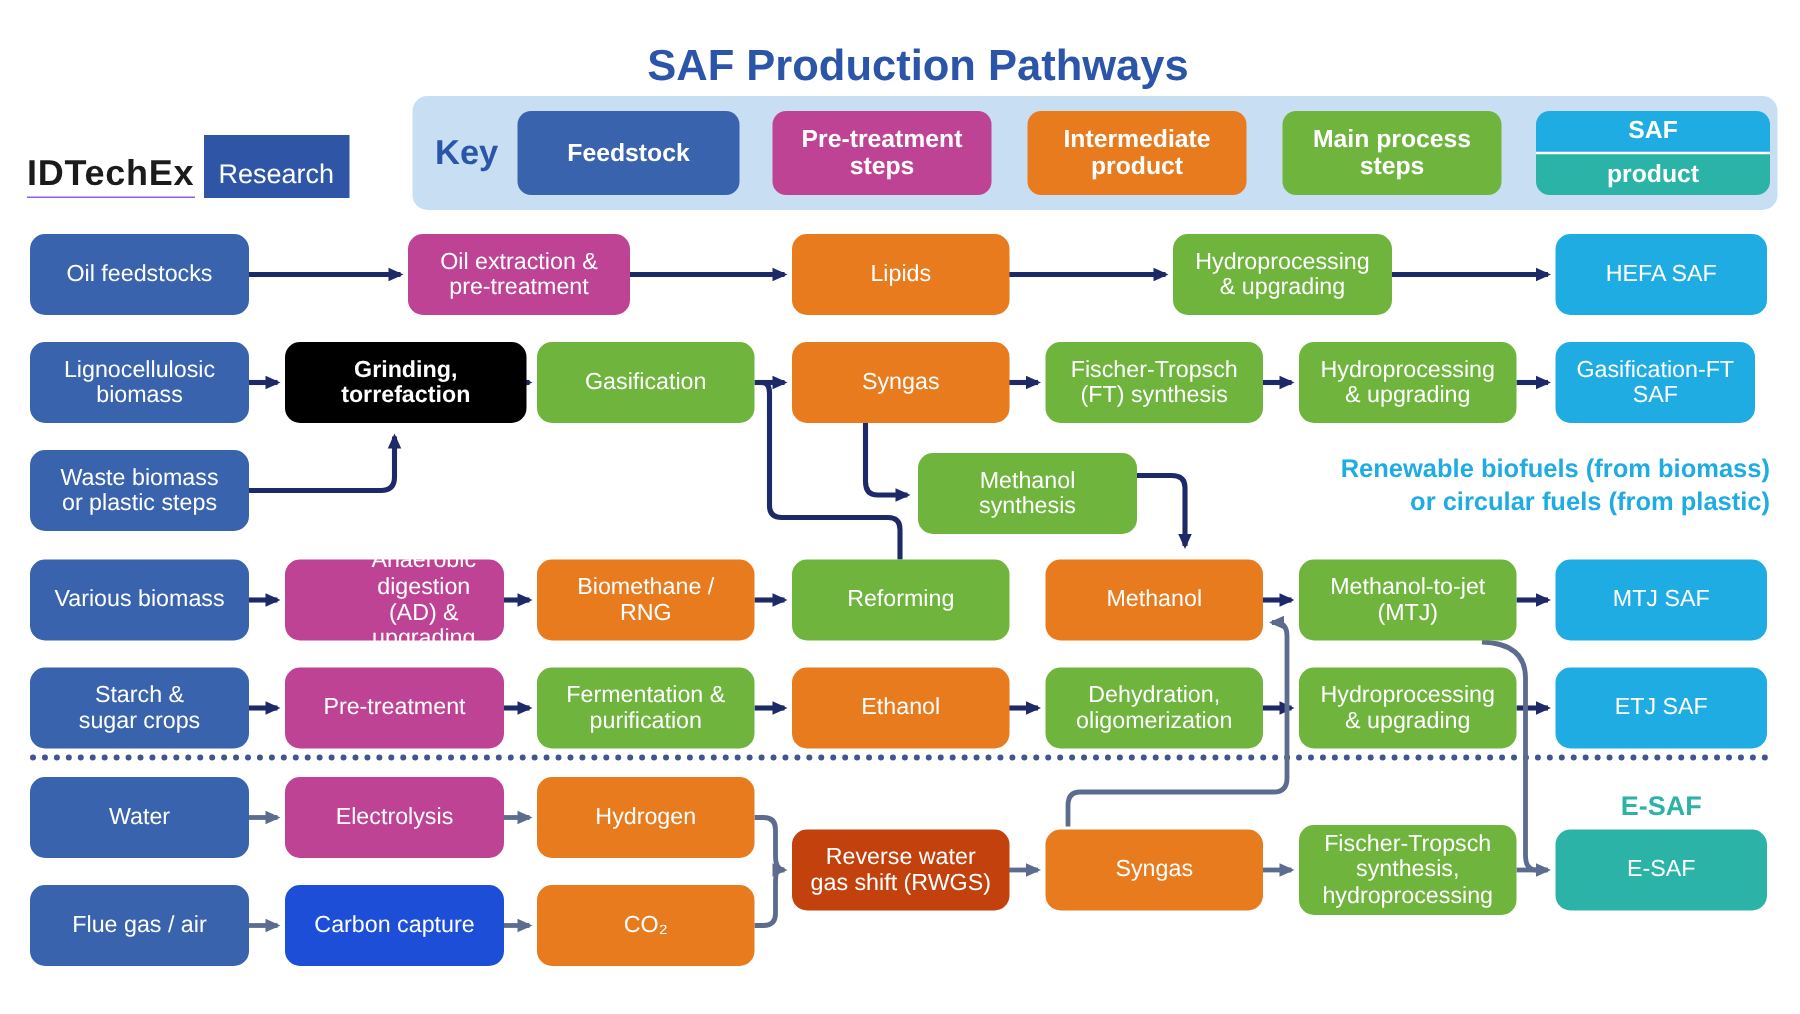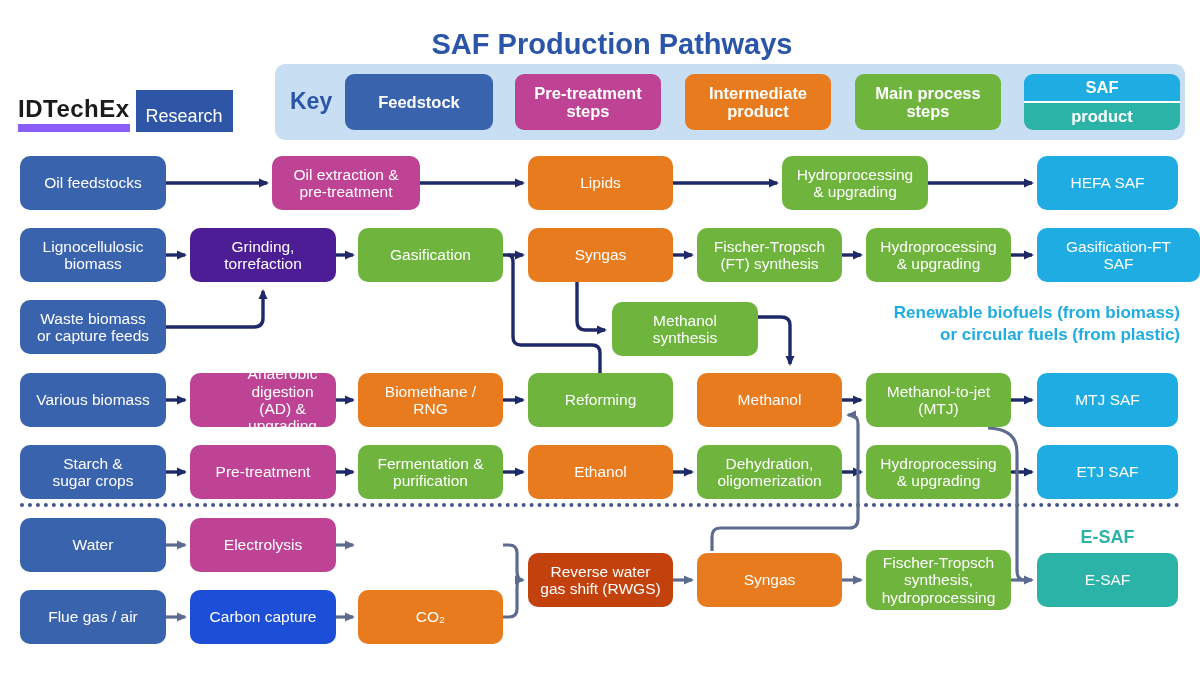--- a/index.html
+++ b/index.html
@@ -11,21 +11,21 @@
   }
   .key-box{font-weight:bold;font-size:16.5px;border-radius:9px;}
   #title{position:absolute;top:28px;left:12px;width:1200px;text-align:center;font-size:29px;font-weight:bold;color:#2B55A8;}
   #key-band{position:absolute;left:275px;top:64px;width:910px;height:76px;background:#C8DEF2;border-radius:10px;}
   #key-label{position:absolute;left:290px;top:88px;font-size:23px;font-weight:bold;color:#2B55A8;}
   #key-saf{position:absolute;left:1024px;top:74px;width:156px;height:56px;display:flex;flex-direction:column;}
   #key-saf .half{flex:1;display:flex;align-items:center;justify-content:center;color:#fff;font-weight:bold;font-size:16.5px;}
   #key-saf .top{border-radius:9px 9px 0 0;border-bottom:1.5px solid #fff;}
   #key-saf .bottom{border-radius:0 0 9px 9px;border-top:1.5px solid #fff;}
   #logo{position:absolute;left:18px;top:90px;display:flex;align-items:flex-end;}
-  #logo .brand{font-size:24px;font-weight:bold;color:#1b1b1b;border-bottom:8px solid #8b5cf6;padding-bottom:1px;letter-spacing:0.5px;}
+  #logo .brand{font-size:24px;font-weight:bold;color:#1b1b1b;border-bottom:1px solid #8b5cf6;padding-bottom:1px;letter-spacing:0.5px;}
   #logo .suffix{background:#2E55A6;color:#fff;font-size:18px;padding:16px 10px 5px 10px;margin-left:6px;}
   #annotation-renewable{position:absolute;right:20px;top:302px;text-align:right;font-size:17px;font-weight:bold;color:#1FACE3;line-height:1.28;white-space:pre-line;}
   #annotation-esaf{position:absolute;left:1037px;top:527px;width:141px;text-align:center;font-size:18px;font-weight:bold;color:#2BB3A8;}
   #dotted-sep{position:absolute;left:20px;top:503px;width:1160px;height:0;border-top:4px dotted #44558C;}
   svg#arrows{position:absolute;left:0;top:0;pointer-events:none;}
 </style>
 </head>
 <body>
 
 <div id="canvas">
@@ -106,32 +106,32 @@
 
 <div class="box" style="left: 20px; top: 156px; width: 146px; height: 54px; background: rgb(58, 99, 174);">Oil feedstocks</div>
     <div class="box" style="left: 272px; top: 156px; width: 148px; height: 54px; background: rgb(190, 67, 148);">Oil extraction &amp;
 pre-treatment</div>
     <div class="box" style="left: 528px; top: 156px; width: 145px; height: 54px; background: rgb(232, 123, 30);">Lipids</div>
     <div class="box" style="left: 782px; top: 156px; width: 146px; height: 54px; background: rgb(111, 180, 61);">Hydroprocessing
 &amp; upgrading</div>
     <div class="box" style="left: 1037px; top: 156px; width: 141px; height: 54px; background: rgb(31, 172, 227);">HEFA SAF</div>
     <div class="box" style="left: 20px; top: 228px; width: 146px; height: 54px; background: rgb(58, 99, 174);">Lignocellulosic
 biomass</div>
-    <div class="box" style="left: 190px; top: 228px; width: 146px; height: 54px; background: #4c1d95;">Grinding,
+    <div class="box" style="left: 190px; top: 228px; width: 161px; height: 54px; background: #000000; font-weight: bold;">Grinding,
 torrefaction</div>
     <div class="box" style="left: 358px; top: 228px; width: 145px; height: 54px; background: rgb(111, 180, 61);">Gasification</div>
     <div class="box" style="left: 528px; top: 228px; width: 145px; height: 54px; background: rgb(232, 123, 30);">Syngas</div>
     <div class="box" style="left: 697px; top: 228px; width: 145px; height: 54px; background: rgb(111, 180, 61);">Fischer-Tropsch
 (FT) synthesis</div>
     <div class="box" style="left: 866px; top: 228px; width: 145px; height: 54px; background: rgb(111, 180, 61);">Hydroprocessing
 &amp; upgrading</div>
-    <div class="box" style="left: 1037px; top: 228px; width: 163px; height: 54px; background: rgb(31, 172, 227);">Gasification-FT
+    <div class="box" style="left: 1037px; top: 228px; width: 133px; height: 54px; background: rgb(31, 172, 227);">Gasification-FT
 SAF</div>
     <div class="box" style="left: 20px; top: 300px; width: 146px; height: 54px; background: rgb(58, 99, 174);">Waste biomass
-or capture feeds</div>
+or plastic steps</div>
     <div class="box" style="left: 612px; top: 302px; width: 146px; height: 54px; background: rgb(111, 180, 61);">Methanol
 synthesis</div>
     <div class="box" style="left: 20px; top: 373px; width: 146px; height: 54px; background: rgb(58, 99, 174);">Various biomass</div>
     <div class="box" style="left: 190px; top: 373px; width: 146px; height: 54px; background: rgb(190, 67, 148); padding-left: 44px;">Anaerobic
 digestion (AD) &amp;
 upgrading</div>
     <div class="box" style="left: 358px; top: 373px; width: 145px; height: 54px; background: rgb(232, 123, 30);">Biomethane /
 RNG</div>
     <div class="box" style="left: 528px; top: 373px; width: 145px; height: 54px; background: rgb(111, 180, 61);">Reforming</div>
     <div class="box" style="left: 697px; top: 373px; width: 145px; height: 54px; background: rgb(232, 123, 30);">Methanol</div>
@@ -144,20 +144,21 @@
     <div class="box" style="left: 358px; top: 445px; width: 145px; height: 54px; background: rgb(111, 180, 61);">Fermentation &amp;
 purification</div>
     <div class="box" style="left: 528px; top: 445px; width: 145px; height: 54px; background: rgb(232, 123, 30);">Ethanol</div>
     <div class="box" style="left: 697px; top: 445px; width: 145px; height: 54px; background: rgb(111, 180, 61);">Dehydration,
 oligomerization</div>
     <div class="box" style="left: 866px; top: 445px; width: 145px; height: 54px; background: rgb(111, 180, 61);">Hydroprocessing
 &amp; upgrading</div>
     <div class="box" style="left: 1037px; top: 445px; width: 141px; height: 54px; background: rgb(31, 172, 227);">ETJ SAF</div>
     <div class="box" style="left: 20px; top: 518px; width: 146px; height: 54px; background: rgb(58, 99, 174);">Water</div>
     <div class="box" style="left: 190px; top: 518px; width: 146px; height: 54px; background: rgb(190, 67, 148);">Electrolysis</div>
+    <div class="box" style="left: 358px; top: 518px; width: 145px; height: 54px; background: rgb(232, 123, 30);">Hydrogen</div>
     <div class="box" style="left: 20px; top: 590px; width: 146px; height: 54px; background: rgb(58, 99, 174);">Flue gas / air</div>
     <div class="box" style="left: 190px; top: 590px; width: 146px; height: 54px; background: #1d4ed8; text-align: right;">Carbon capture</div>
     <div class="box" style="left: 358px; top: 590px; width: 145px; height: 54px; background: rgb(232, 123, 30);">CO₂</div>
     <div class="box" style="left: 528px; top: 553px; width: 145px; height: 54px; background: #c2410c;">Reverse water
 gas shift (RWGS)</div>
     <div class="box" style="left: 697px; top: 553px; width: 145px; height: 54px; background: rgb(232, 123, 30);">Syngas</div>
     <div class="box" style="left: 866px; top: 550px; width: 145px; height: 60px; background: rgb(111, 180, 61);">Fischer-Tropsch
 synthesis,
 hydroprocessing</div>
     <div class="box" style="left: 1037px; top: 553px; width: 141px; height: 54px; background: rgb(43, 179, 168);">E-SAF</div>

